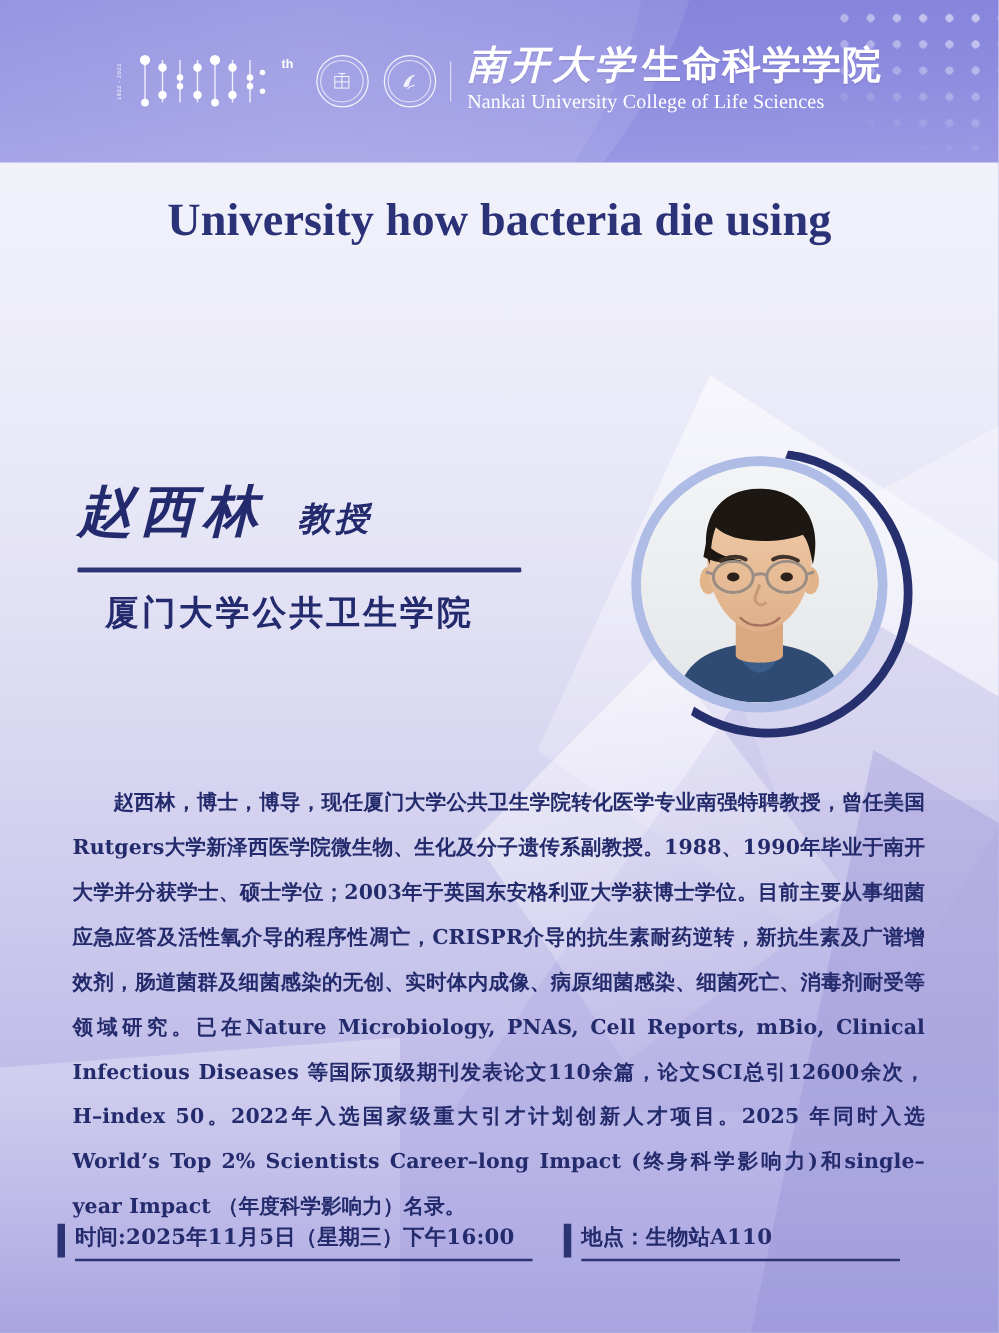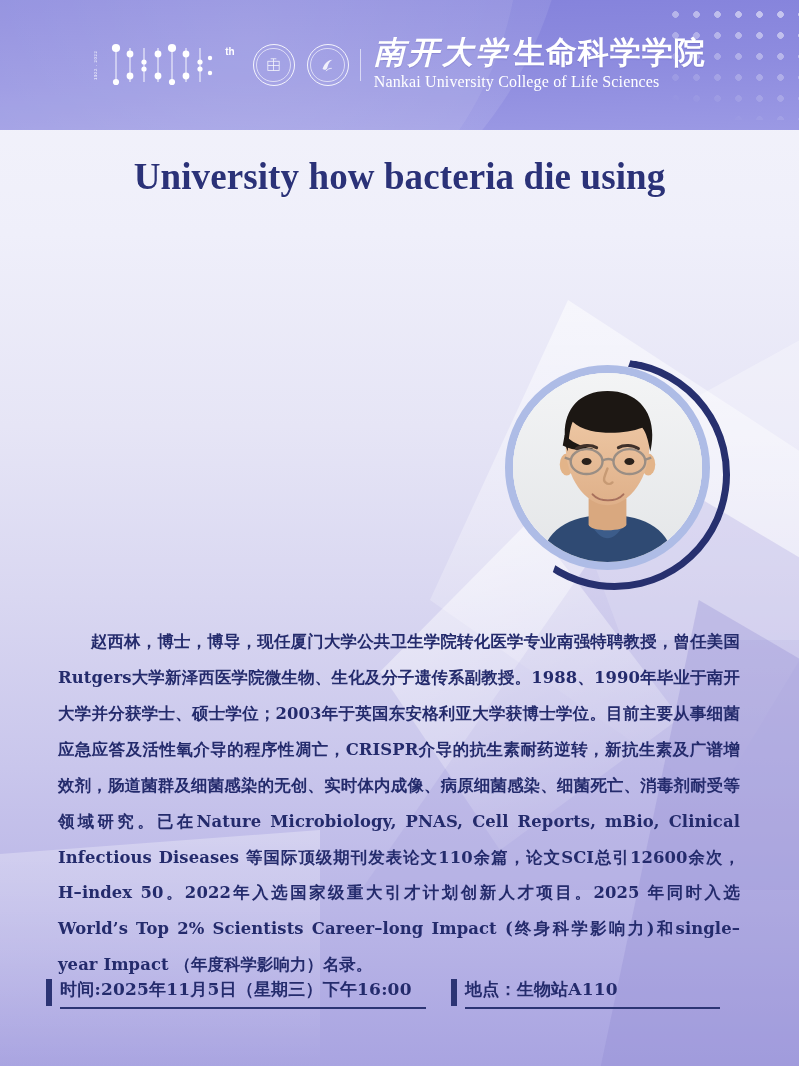--- a/index.html
+++ b/index.html
@@ -299,20 +299,28 @@
         <div class="wm-en">Nankai University  College of  Life Sciences</div>
       </div>
 
     </div>
   </div>
 
   <div class="title-wrap">
     <div class="title">University how bacteria die using</div>
   </div>
 
+  <div class="speaker">
+    <div class="sp-line1">
+      <div class="sp-name">赵西林</div>
+      <div class="sp-title">教授</div>
+    </div>
+    <div class="sp-rule"></div>
+    <div class="sp-affil">厦门大学公共卫生学院</div>
+  </div>
 
   <div class="portrait">
     <div class="portrait-arc"></div>
     <div class="portrait-ring"></div>
     <div class="portrait-photo">
       <svg class="ph-svg" viewBox="0 0 190 190">
         <defs>
           <linearGradient id="bgph" x1="0" y1="0" x2="0" y2="1">
             <stop offset="0" stop-color="#f3f4f5"></stop>
               <stop offset="1" stop-color="#e4e6e8"></stop>

